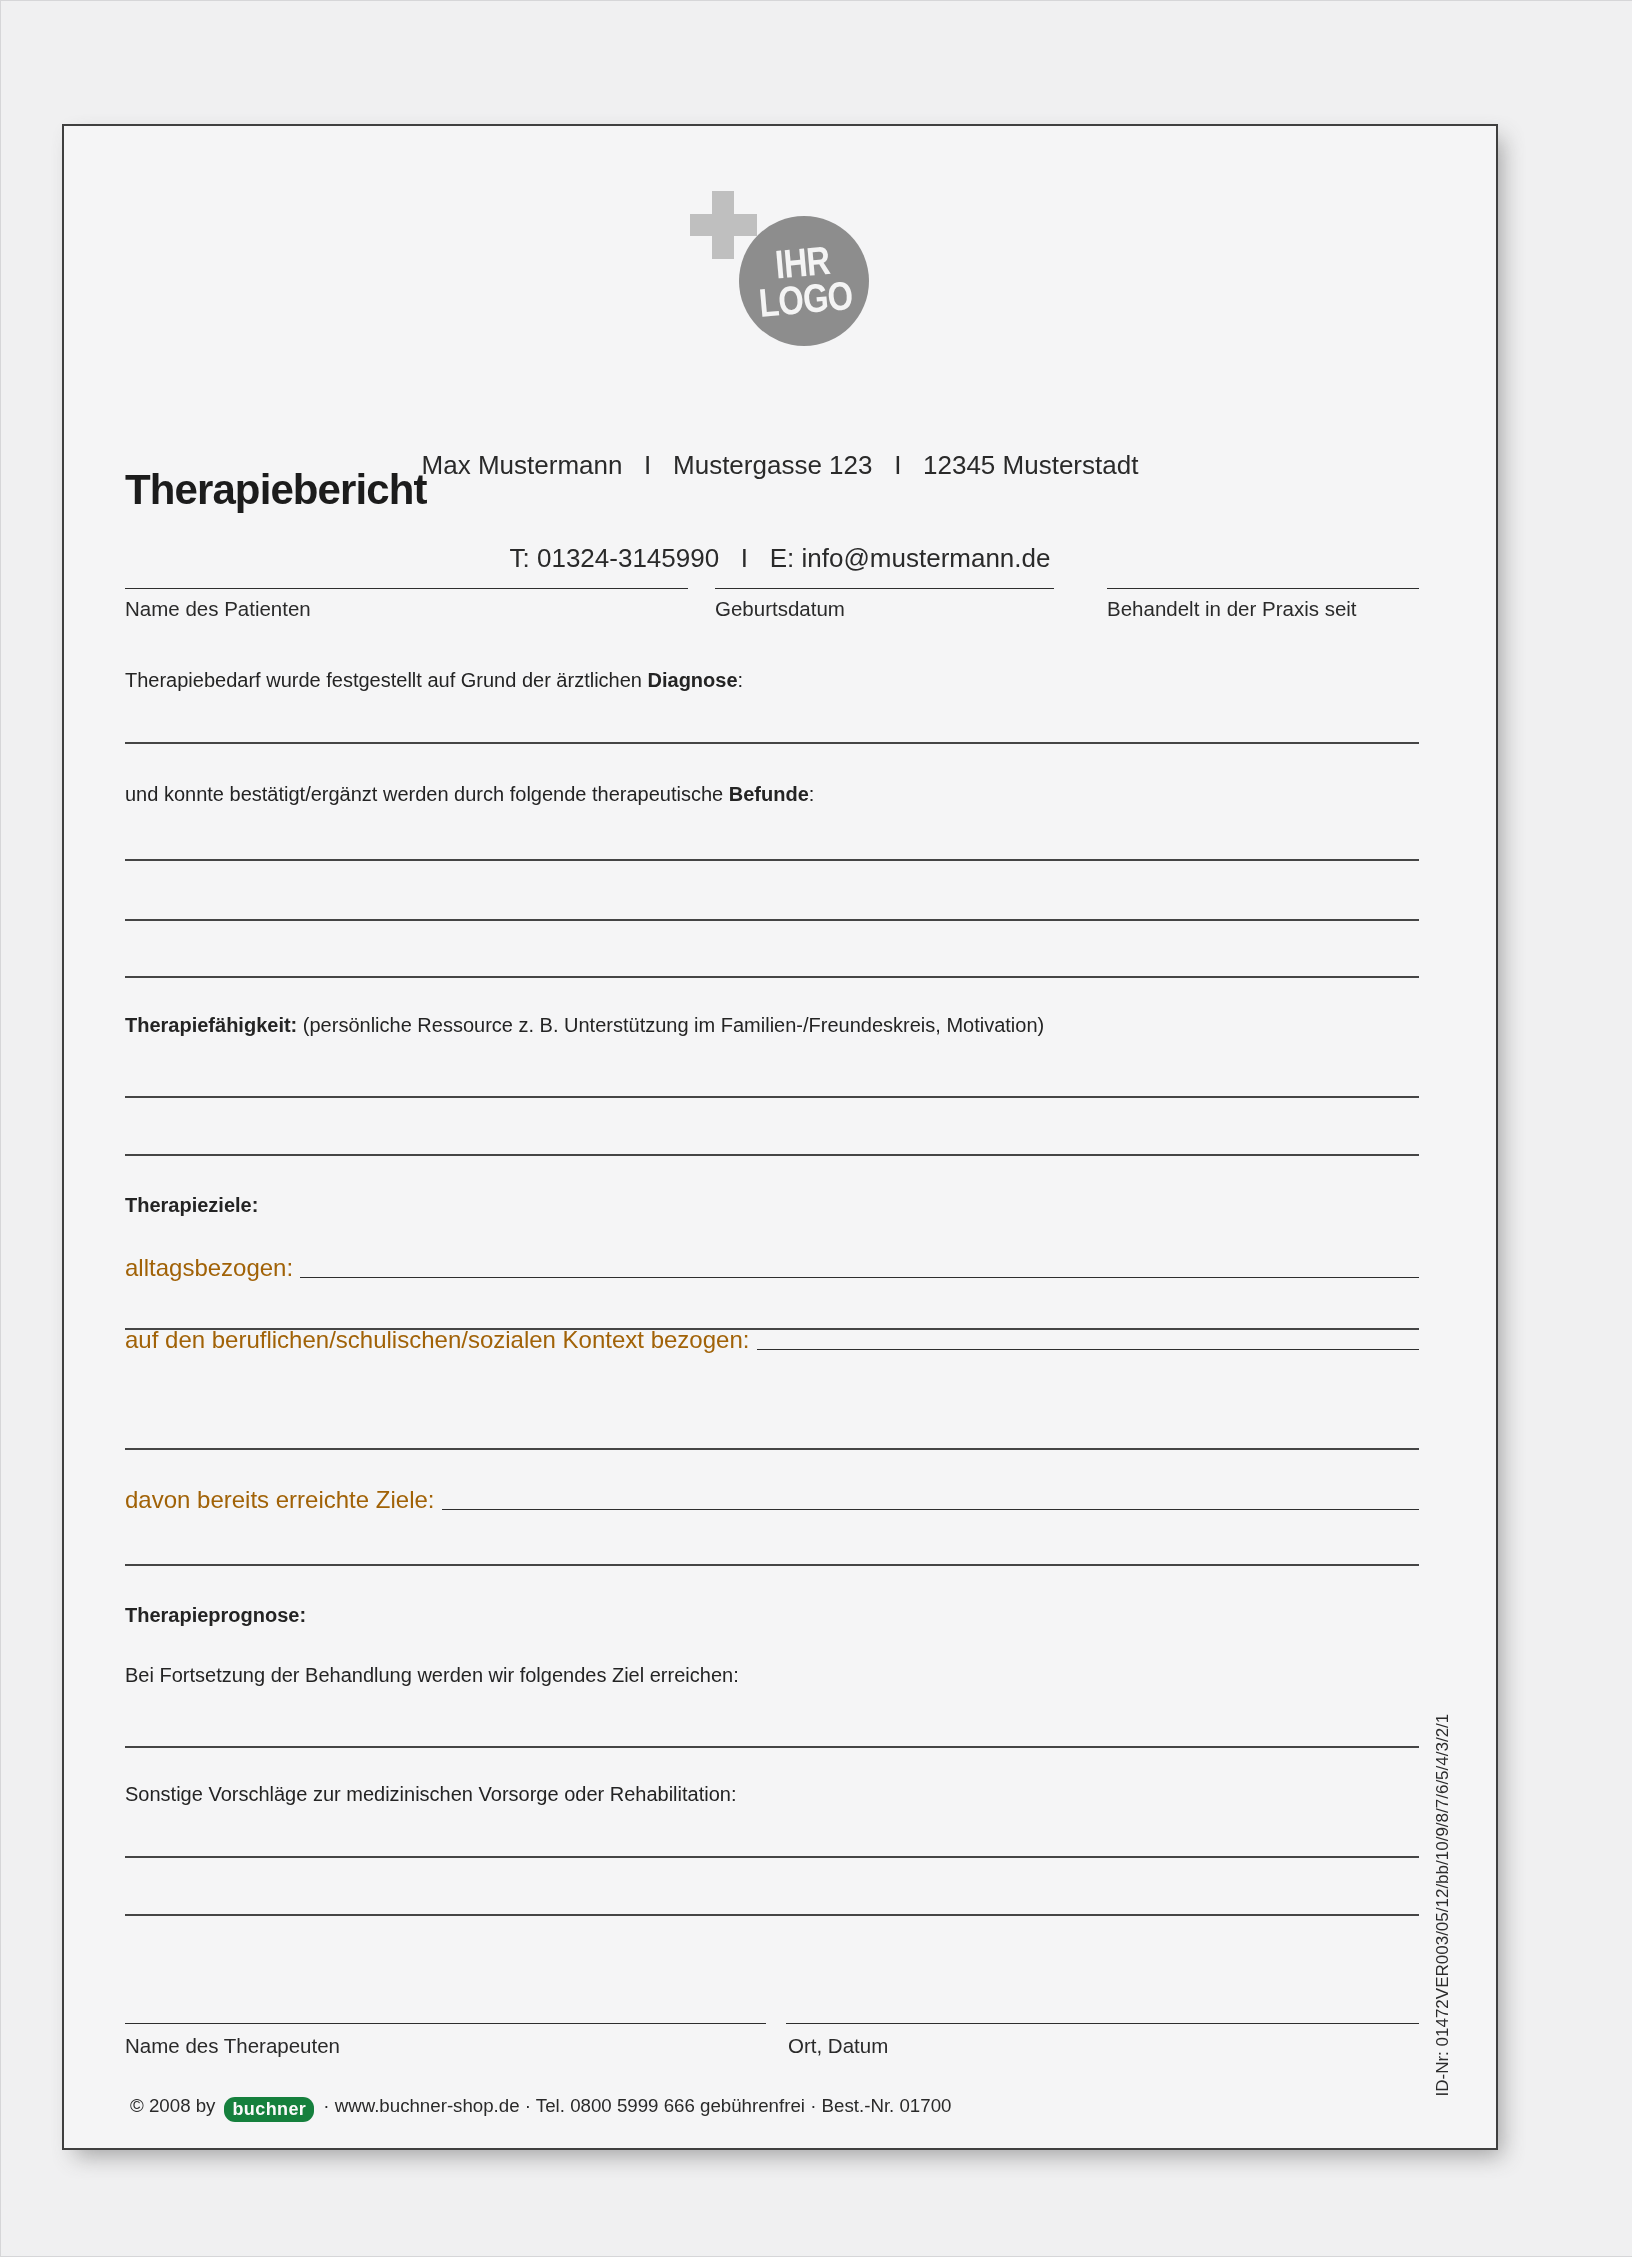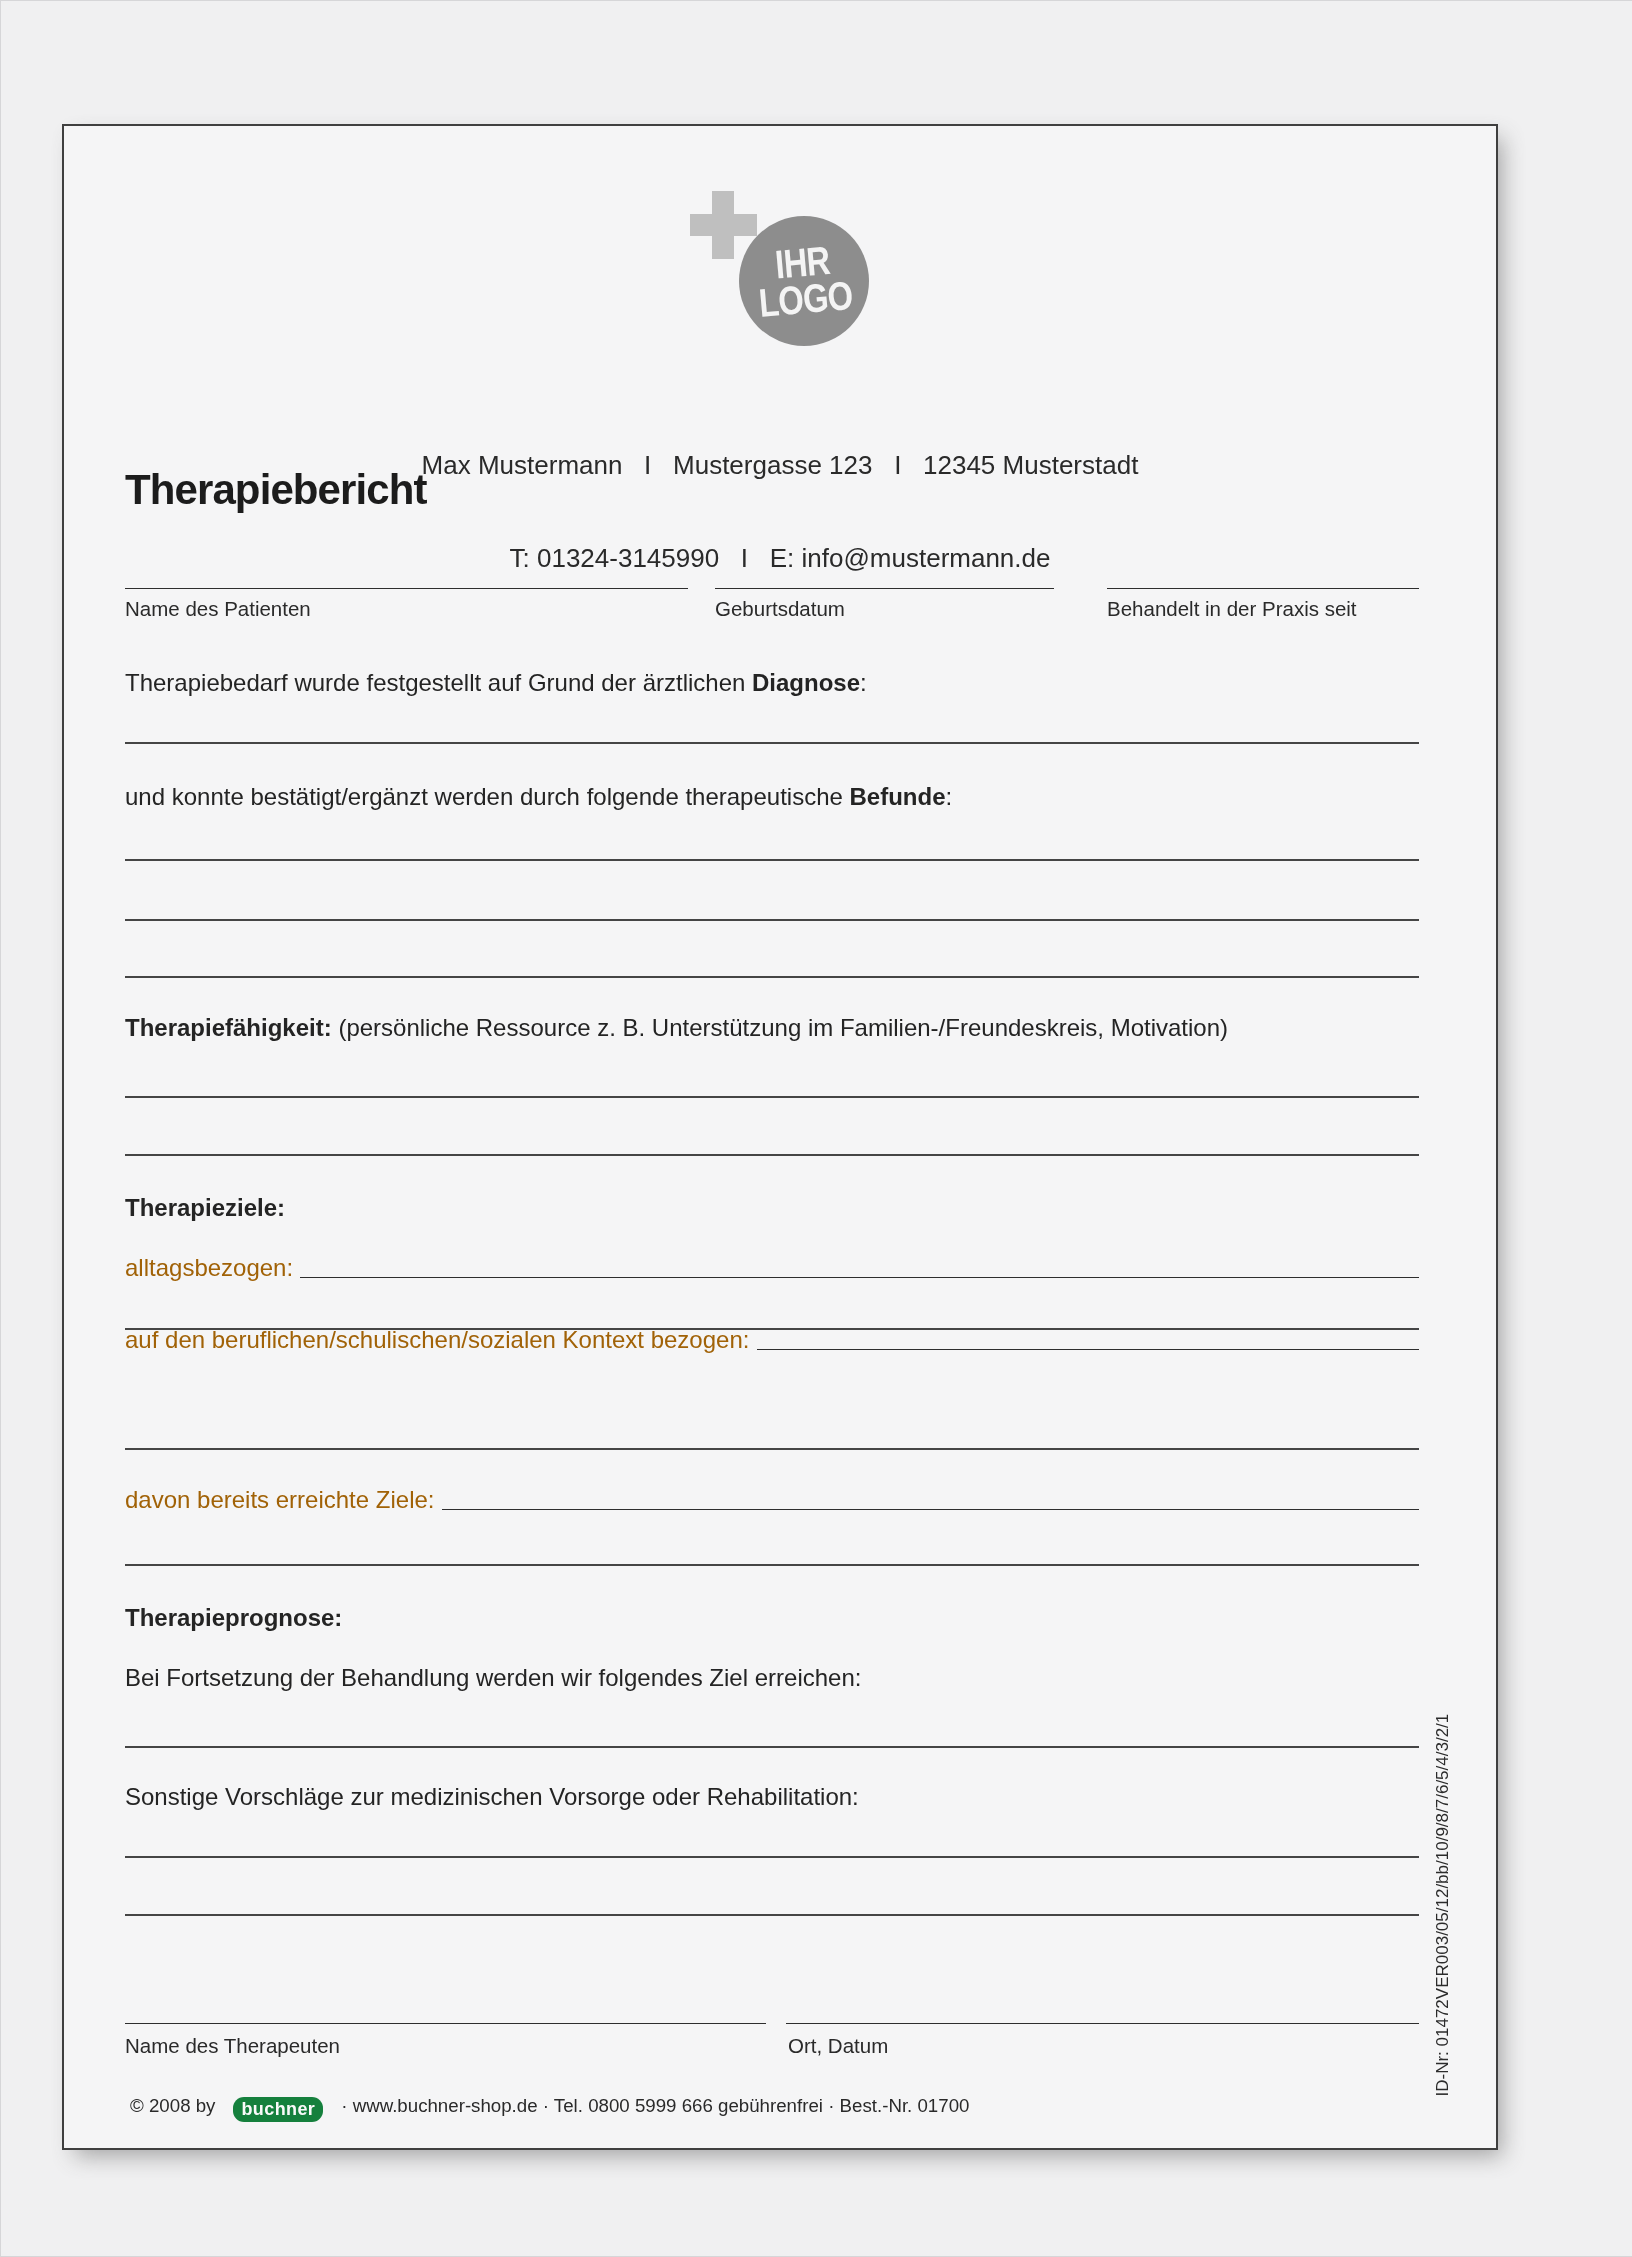--- a/index.html
+++ b/index.html
@@ -30,36 +30,36 @@
   .contact{
     position:absolute;left:0;top:262px;width:100%;
     text-align:center;font-size:26px;line-height:31px;color:#2a2a2a;
     white-space:pre-wrap;
   }
   .title{
     position:absolute;left:61px;top:340px;
     font-size:42px;font-weight:800;letter-spacing:-0.9px;color:#1c1c1c;
   }
   
-  .body-line{position:absolute;font-size:24px;color:#242424;white-space:pre-wrap;}
+  .body-line{position:absolute;font-size:20px;color:#242424;white-space:pre-wrap;}
   .body-line b{font-weight:700;}
   .small-label{position:absolute;font-size:20.5px;color:#2a2a2a;white-space:nowrap;}
   
   .rule{position:absolute;height:0;border-top:2.7px solid #454545;}
   .rule-thin{position:absolute;height:0;border-top:1.8px solid #2e2e2e;}
   
   .fillrow{
     position:absolute;left:61px;width:1294px;display:flex;align-items:flex-end;
     font-size:24px;color:#a16207;
   }
   .fillrow .lab{white-space:nowrap;}
   .fillrow .fline{flex:1;border-bottom:1.8px solid #2e2e2e;height:1.8px;margin:0 0 4.5px 7.1px;}
   
   .footer{
-    position:absolute;left:66px;top:1964px;display:flex;align-items:center;gap:18px;
+    position:absolute;left:66px;top:1964px;display:flex;align-items:center;gap:9px;
     font-size:18.7px;color:#2a2a2a;white-space:pre;
   }
   .brand-badge{
     background:#15803d;color:#fafafa;font-weight:700;font-size:18px;
     padding:2.7px 8px 4.5px 8px;border-radius:11px;letter-spacing:0.4px;line-height:18px;margin-top:7px;
   }
   
   .side-id{
     position:absolute;left:1194px;top:1771px;width:374px;height:25px;
     transform:rotate(-90deg);

